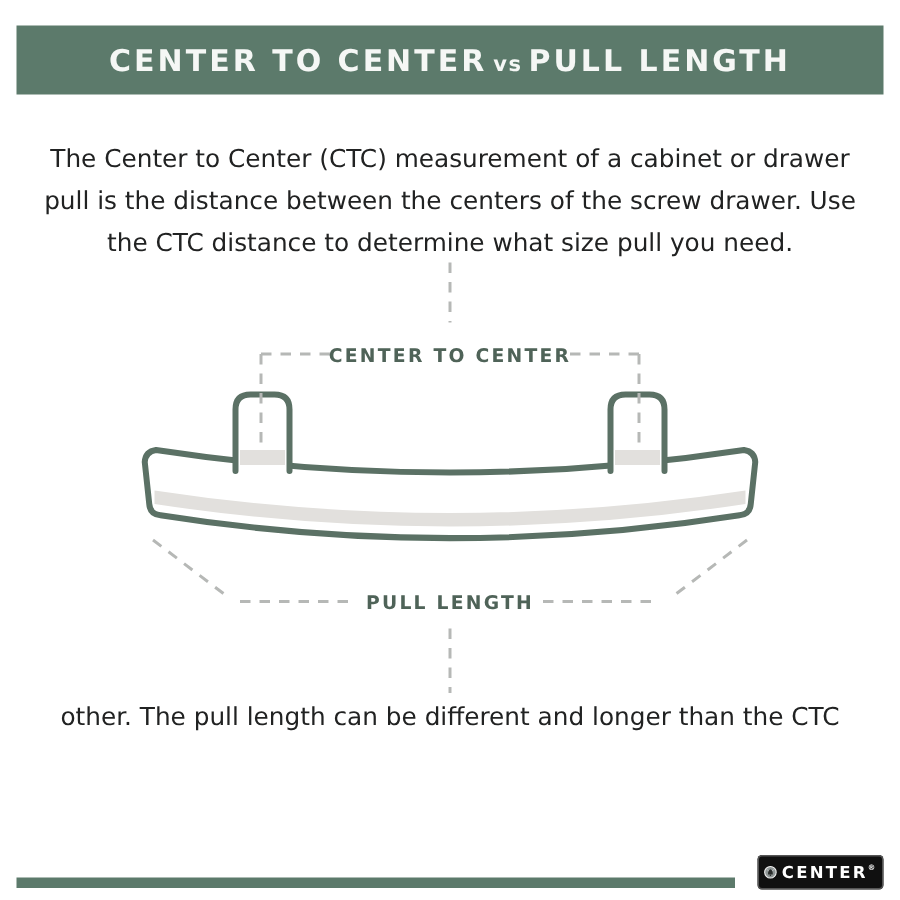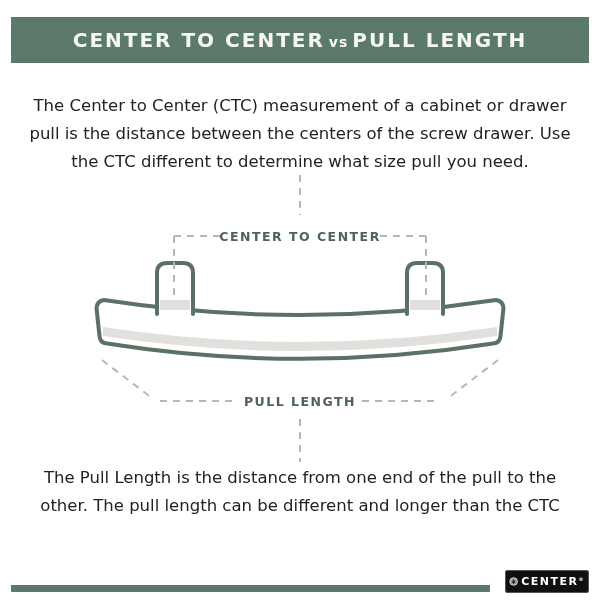--- a/index.html
+++ b/index.html
@@ -95,21 +95,21 @@
 
 <div class="page">
 
   <div class="banner">
     <div class="banner-title"><span>CENTER TO CENTER</span><span class="vs">vs</span><span>PULL LENGTH</span></div>
   </div>
 
   <div class="para para-top">
     <div>The Center to Center (CTC) measurement of a cabinet or drawer</div>
     <div>pull is the distance between the centers of the screw drawer. Use</div>
-    <div>the CTC different to determine what size pull you need.</div>
+    <div>the CTC distance to determine what size pull you need.</div>
   </div>
 
   <svg class="diagram" viewBox="0 0 600 295">
 
     <line class="dash" x1="300" y1="5" x2="300" y2="45"></line>
 
     <line class="dash" x1="174" y1="66" x2="220" y2="66"></line>
     <line class="dash" x1="380" y1="66" x2="426" y2="66"></line>
 
     <path class="fill-white" d="M 104 130 Q 300 160 496 130 Q 503 131 503.5 138 L 500.5 166 Q 500 173 493 173.5 Q 300 204 107 173.5 Q 100 173 99.5 166 L 96.5 138 Q 97 131 104 130 Z"></path>
@@ -133,21 +133,20 @@
     <line class="dash" x1="498" y1="190" x2="448" y2="228"></line>
     <line class="dash" x1="160" y1="231" x2="238" y2="231"></line>
     <line class="dash" x1="362" y1="231" x2="440" y2="231"></line>
 
     <text class="diagram-label" x="300" y="236">PULL LENGTH</text>
 
     <line class="dash" x1="300" y1="249" x2="300" y2="292"></line>
   </svg>
 
   <div class="para para-bottom">
-    <div>The Pull Length is the distance from one end of the pull to the</div>
     <div>other. The pull length can be different and longer than the CTC</div>
   </div>
 
   <div class="footer-bar"></div>
 
   <div class="brand-badge">
     <svg width="17" height="17" viewBox="-9 -9 18 18">
       <circle cx="0" cy="0" r="7.5" fill="#8f9696" stroke="#f2f2f2" stroke-width="1.4"></circle>
       <path d="M -3 3 Q -3.6 -2.4 0 -4 Q 3.6 -2.4 3 3 Z" fill="#2a2d2c"></path>
       <circle cx="0" cy="3.9" r="1" fill="#2a2d2c"></circle>

